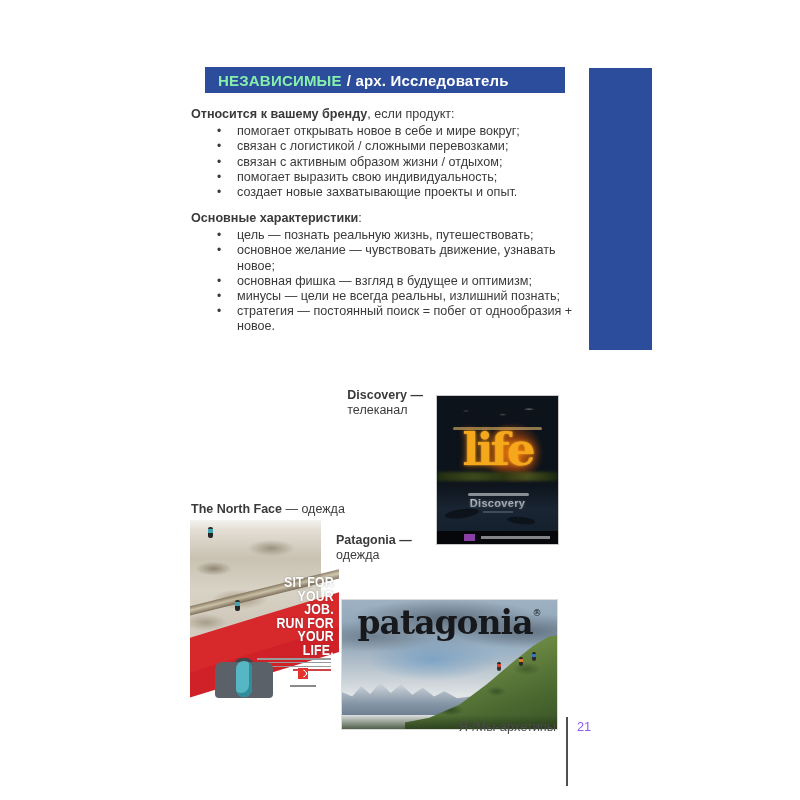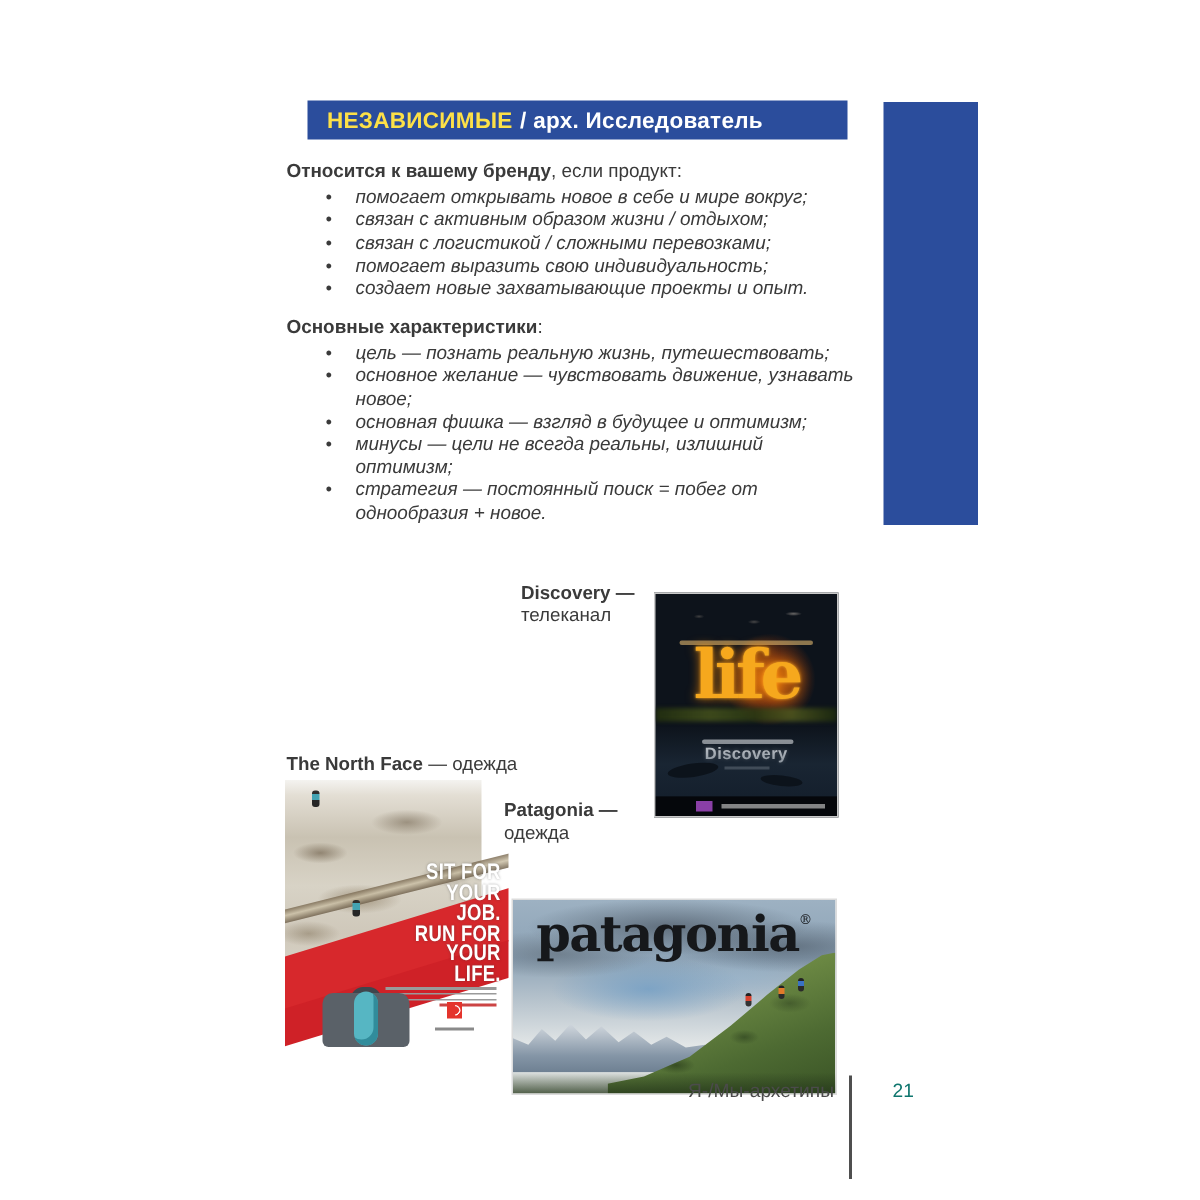--- a/index.html
+++ b/index.html
@@ -2,28 +2,28 @@
 <html><head>
 <meta charset="utf-8">
 <style>
   html, body { margin:0; padding:0; width:800px; height:800px; background:#ffffff; overflow:hidden;
                font-family:"Liberation Sans", sans-serif; color:#3a3a3a; }
   .abs { position:absolute; }
 
   
   .header-bar { left:205px; top:67px; width:360px; height:26px; background:#2b4d9c;
                 display:flex; align-items:center; padding-left:13px; box-sizing:border-box; }
-  .header-bar .t-main { color:#fde047; font-weight:bold; font-size:15px; letter-spacing:.2px; }
+  .header-bar .t-main { color:#86efac; font-weight:bold; font-size:15px; letter-spacing:.2px; }
   .header-bar .t-rest { color:#ffffff; font-weight:bold; font-size:15px; margin-left:5px; letter-spacing:.2px; }
   .side-rect { left:589px; top:68px; width:63px; height:282px; background:#2b4d9c; }
 
   
   .section { left:191px; width:384px; font-size:12.6px; line-height:15.2px; }
   .sec-heading b { font-weight:bold; }
-  .section ul { list-style:none; margin:2px 0 0 0; padding:0;font-style:italic; }
+  .section ul { list-style:none; margin:2px 0 0 0; padding:0; }
   .section li { position:relative; padding-left:46px; }
   .section li::before { content:"•"; position:absolute; left:26px; top:0; font-size:12px; }
 
   
   .cap { font-size:12.5px; line-height:14.5px; color:#3a3a3a; }
   .cap b { font-weight:bold; }
   .disc-cap { right:377px; top:388px; text-align:left; }
   .nf-cap  { left:191px; top:502px; }
   .pata-cap { left:336px; top:533px; }
 
@@ -116,49 +116,49 @@
   .pata-fg { position:absolute; left:0; right:0; bottom:0; height:14px;
              background:linear-gradient(180deg, rgba(42,62,30,0) 0%, rgba(36,54,26,.75) 100%); }
   .hiker { position:absolute; width:4px; height:9px; border-radius:2px; }
   .hiker-1 { left:155px; top:62px; background:linear-gradient(180deg,#222 0 22%, #d8422e 22% 60%, #333 60%); }
   .hiker-2 { left:177px; top:57px; background:linear-gradient(180deg,#222 0 22%, #e07a2a 22% 60%, #2a2a2a 60%); }
   .hiker-3 { left:190px; top:52px; background:linear-gradient(180deg,#222 0 22%, #3a72c4 22% 60%, #2a2a2a 60%); }
 
   
   .footer-label { right:244px; top:719px; font-size:12.8px; color:#4b4b4b; }
   .footer-line { left:566px; top:717px; width:1.5px; height:69px; background:#4f4f4f; }
-  .footer-page { left:577px; top:719px; font-size:12.8px; color:#0f766e;margin-left:18px; }
+  .footer-page { left:577px; top:719px; font-size:12.8px; color:#8b5cf6; }
 </style>
 </head>
 <body>
 
 <div class="abs header-bar">
   <span class="t-main">НЕЗАВИСИМЫЕ</span>
   <span class="t-rest">/ арх. Исследователь</span>
 </div>
 <div class="abs side-rect"></div>
 
 <div class="abs section" style="top:107px;">
   <div class="sec-heading"><b>Относится к вашему бренду</b><span>, если продукт:</span></div>
   <ul>
     <li>помогает открывать новое в себе и мире вокруг;</li>
+    <li>связан с логистикой / сложными перевозками;</li>
     <li>связан с активным образом жизни / отдыхом;</li>
-    <li>связан с логистикой / сложными перевозками;</li>
     <li>помогает выразить свою индивидуальность;</li>
     <li>создает новые захватывающие проекты и опыт.</li>
   </ul>
 </div>
 
 <div class="abs section" style="top:211px;">
   <div class="sec-heading"><b>Основные характеристики</b><span>:</span></div>
   <ul>
     <li>цель — познать реальную жизнь, путешествовать;</li>
     <li>основное желание — чувствовать движение, узнавать новое;</li>
     <li>основная фишка — взгляд в будущее и оптимизм;</li>
-    <li>минусы — цели не всегда реальны, излишний оптимизм;</li>
+    <li>минусы — цели не всегда реальны, излишний познать;</li>
     <li>стратегия — постоянный поиск = побег от однообразия + новое.</li>
   </ul>
 </div>
 
 <div class="abs cap disc-cap">
   <b>Discovery —</b><br>
   <span>телеканал</span>
 </div>
 <div class="abs disc-poster">
   <div class="disc-birds"></div>

